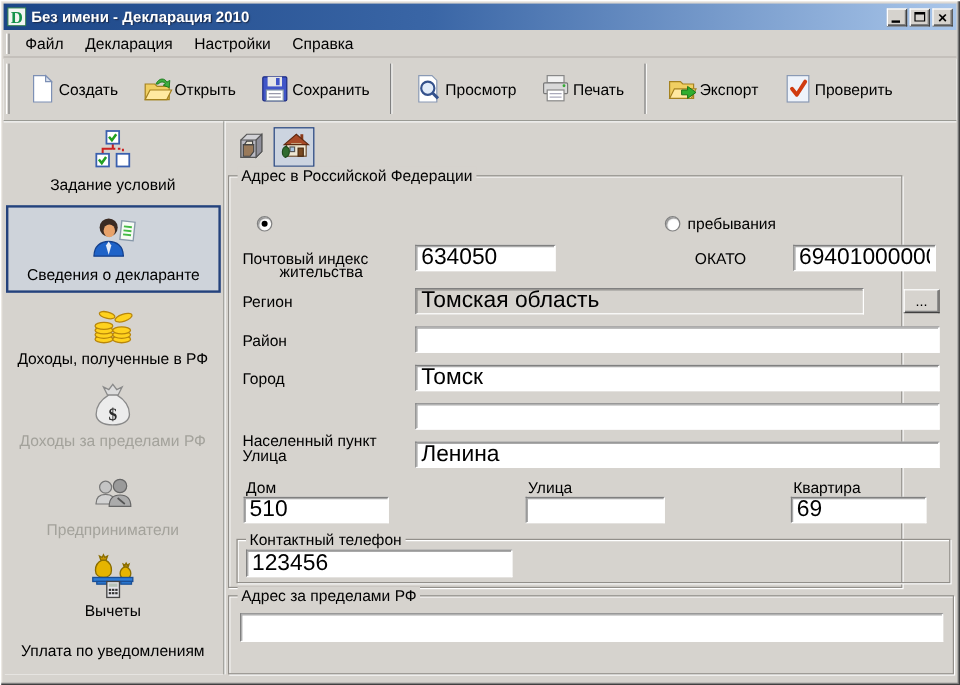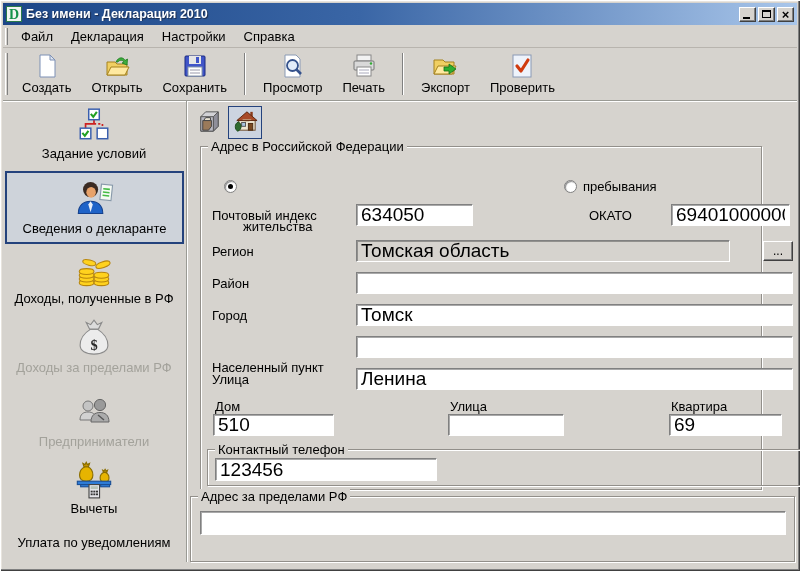--- a/index.html
+++ b/index.html
@@ -27,21 +27,21 @@
   .menubar { position:absolute; left:3px; top:25px; right:3px; height:23px;
     display:flex; align-items:center; border-bottom:1px solid #b8b4ae; }
   .grip { width:3px; height:17px; margin:0 4px 0 2px;
     border-left:1px solid #fff; border-right:1px solid #808080; background:#d6d3ce; }
   .menu-item { padding:2px 9px; white-space:nowrap; }
 
   
   .toolbar { position:absolute; left:3px; top:48px; right:3px; height:53px;
     display:flex; align-items:center; border-bottom:1px solid #9a9a94; box-shadow:0 1px 0 #fff; }
   .toolbar .grip { height:42px; }
-  .tbtn { display:flex; flex-direction:column; align-items:center; justify-content:center;
+  .tbtn { display:flex; flex-direction:row; align-items:center; justify-content:center;
     padding:2px 10px; gap:1px; min-width:58px; }
   .ticon { width:26px; height:26px; display:block; }
   .ticon svg { width:26px; height:26px; display:block; }
   .tlabel { white-space:nowrap; }
   .tsep { width:2px; height:42px; margin:0 7px; border-left:1px solid #808080; border-right:1px solid #fff; }
 
   
   .sidebar { position:absolute; left:3px; top:101px; width:184px; bottom:9px;
     border-right:1px solid #9a9a94; box-shadow:1px 0 0 #fff; }
   .side-item { position:absolute; left:3px; width:176px; text-align:center; cursor:default; }
@@ -58,21 +58,21 @@
   
   .content { position:absolute; left:187px; top:101px; right:3px; bottom:3px; }
   .tabsbar { position:absolute; left:5px; top:5px; height:34px; display:flex; gap:2px; }
   .tabbtn { width:34px; height:33px; display:flex; align-items:center; justify-content:center; }
   .tabbtn svg { width:27px; height:27px; }
   .tabbtn.selected { border:1px solid #24427c; background:#ccd4e0; }
 
   .groupbox { position:absolute; border:1px solid #928f8a; box-shadow:1px 1px 0 #ffffff, inset 1px 1px 0 #ffffff; }
   .glegend { position:absolute; top:-8px; left:7px; background:#d6d3ce; padding:0 3px; white-space:nowrap; }
 
-  .gb-address { left:13px; top:45px; width:562px; height:344px; }
+  .gb-address { left:3px; top:45px; width:562px; height:344px; }
   .gb-phone   { left:6px; top:302px; width:595px; height:37px; }
   .gb-abroad  { left:3px; top:395px; width:605px; height:66px; }
 
   .flabel { position:absolute; white-space:nowrap; }
   .field { position:absolute; height:22px; background:#fff; font-family:"Liberation Sans", sans-serif; font-size:19px;
     padding:2px 4px; border:1px solid; border-color:#808080 #ffffff #ffffff #808080;
     box-shadow: inset 1px 1px 0 rgba(64,64,64,.45); outline:none; }
   .field.ro { background:#d6d3ce; }
 
   .radio { position:absolute; width:13px; height:13px; border-radius:50%; background:#fff;

